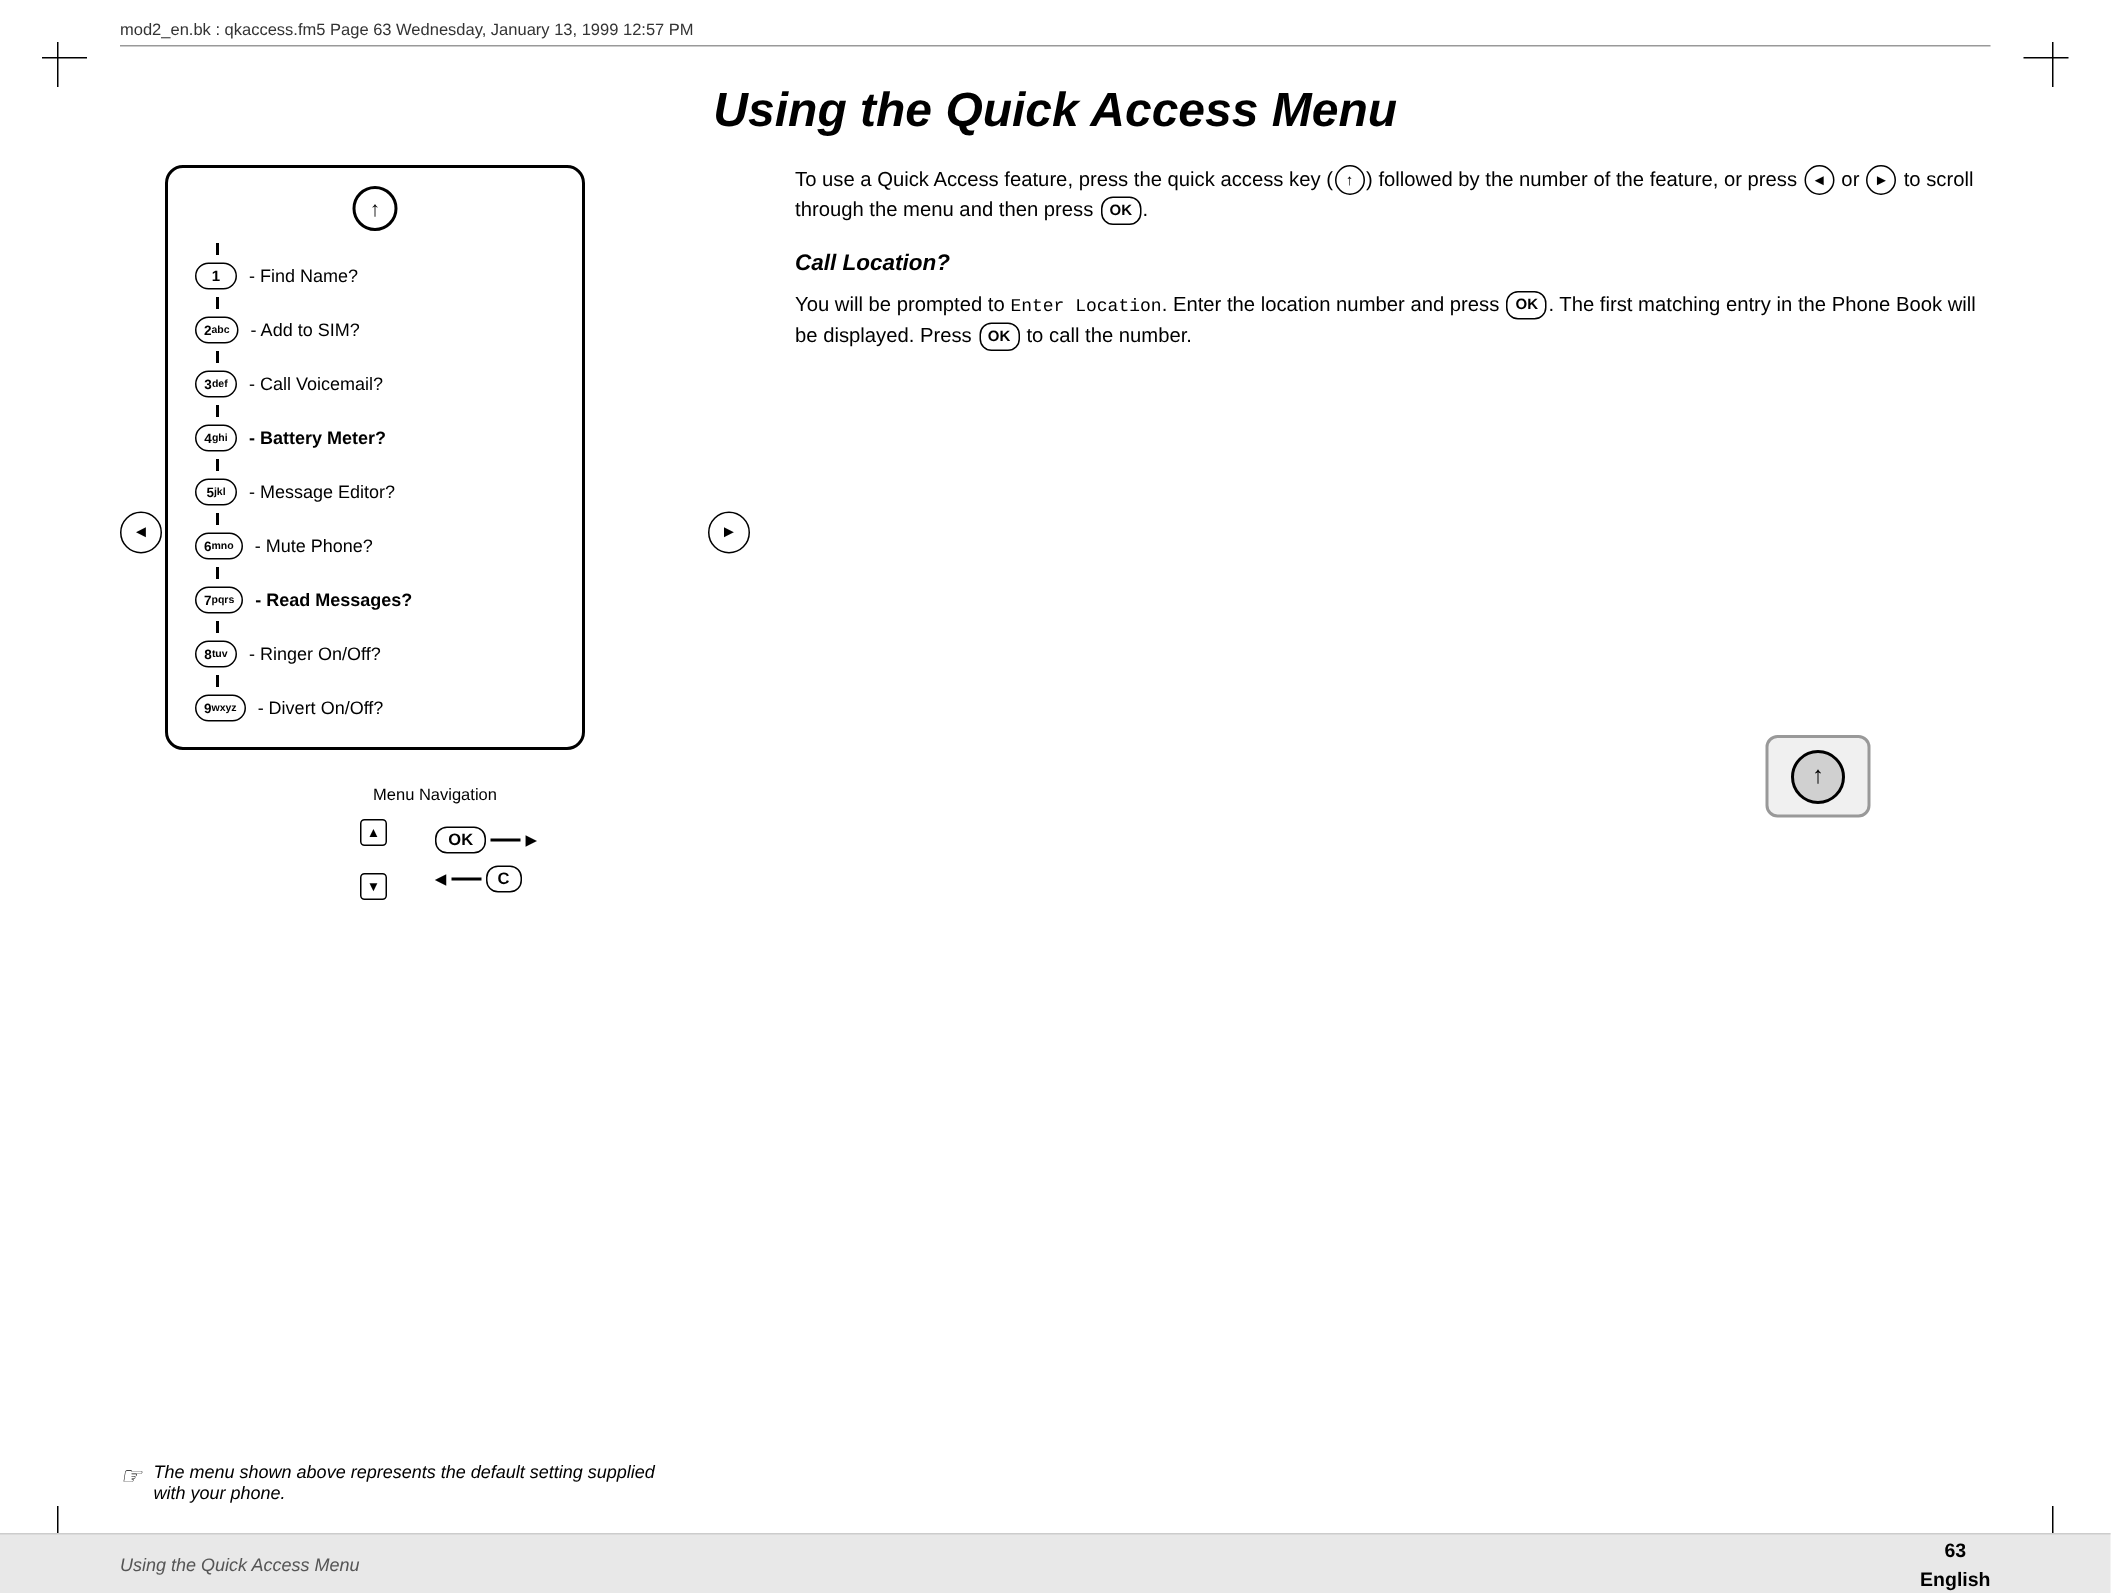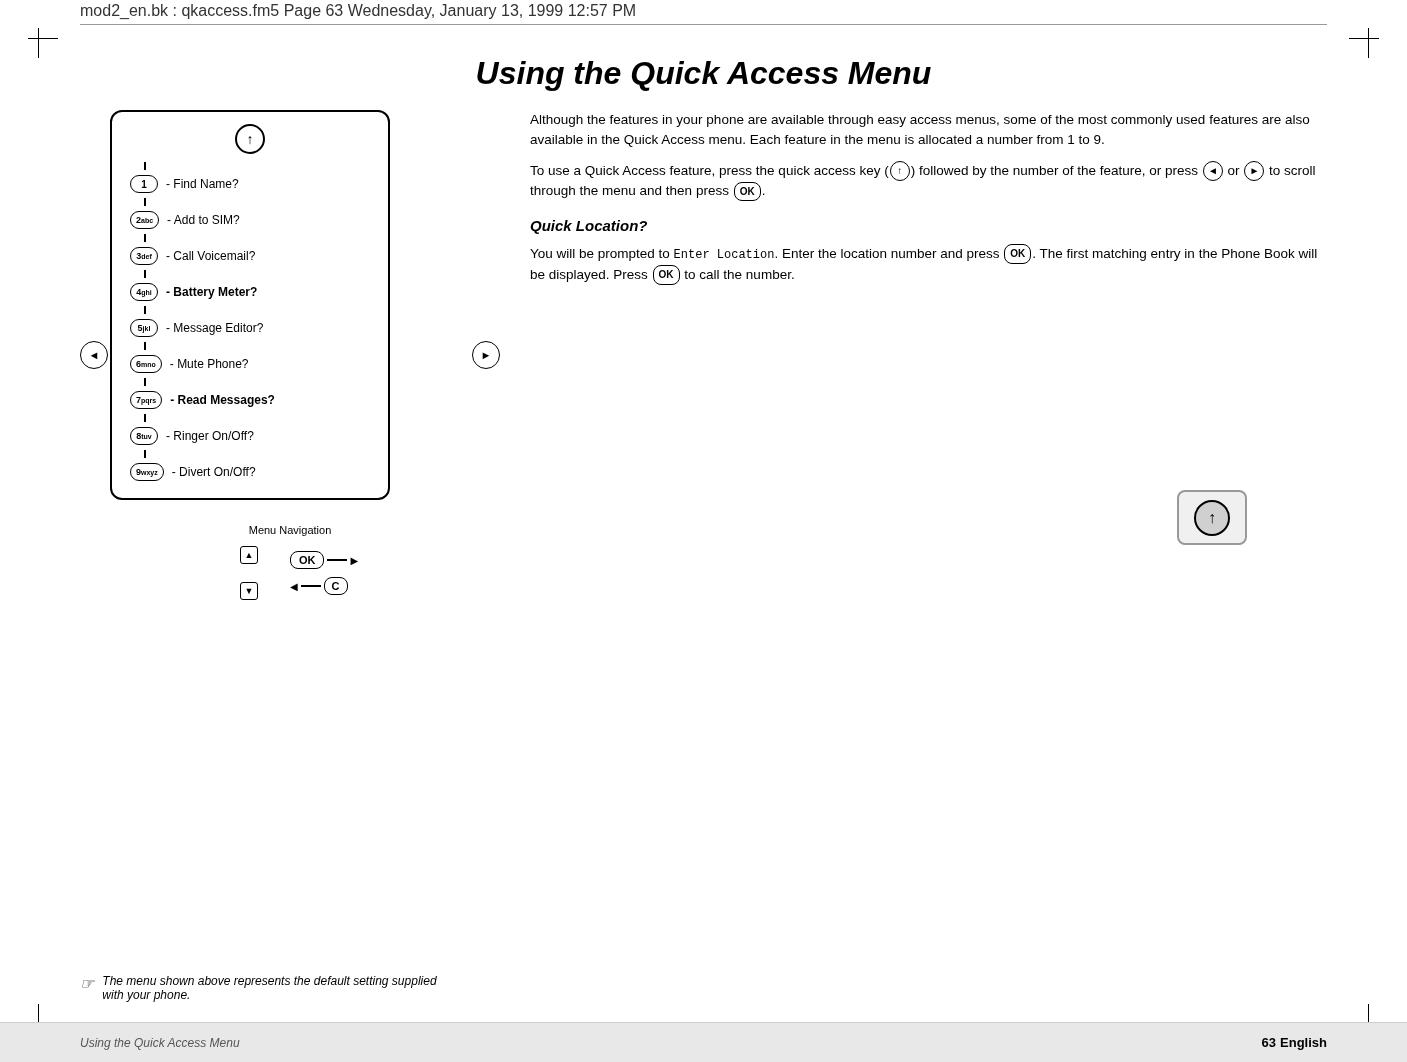--- a/index.html
+++ b/index.html
@@ -34,24 +34,24 @@
     .corner-mark.bl { bottom: 28px; left: 28px; }
     .corner-mark.bl::before { width: 1px; height: 30px; bottom: 0; left: 10px; }
     .corner-mark.bl::after { width: 30px; height: 1px; bottom: 10px; left: 0; }
     .corner-mark.br { bottom: 28px; right: 28px; }
     .corner-mark.br::before { width: 1px; height: 30px; bottom: 0; right: 10px; }
     .corner-mark.br::after { width: 30px; height: 1px; bottom: 10px; right: 0; }
 
     
     .header {
       position: absolute;
-      top: 2px;
+      top: 14px;
       left: 80px;
       right: 80px;
-      font-size: 16px;
+      font-size: 11px;
       color: #333;
       border-bottom: 1px solid #999;
       padding-bottom: 4px;
     }
 
     
     .page-title {
       position: absolute;
       top: 55px;
       left: 0;
@@ -294,20 +294,21 @@
       flex: 1;
       font-size: 12px;
       color: #555;
       font-style: italic;
     }
 
     .footer-right {
       display: flex;
       align-items: center;
       gap: 4px;
+      flex-direction: column;
     }
 
     .footer-page {
       font-size: 13px;
       font-weight: bold;
     }
 
     .footer-lang {
       font-size: 13px;
       font-weight: bold;
@@ -466,26 +467,25 @@
   </div>
 </div>
 
 <div class="right-column">
 
   <div class="small-icon-right">
     <div class="arrow-circle" style="width:36px;height:36px;border:2px solid #000;border-radius:50%;display:flex;align-items:center;justify-content:center;font-size:16px;font-weight:bold;background:#d0d0d0;">↑</div>
   </div>
 
   <div class="intro-text">
-    <p>Although the features in your phone are available through easy access menus, some of the most commonly used features are also available in the Quick Access menu. Each feature in the menu is allocated a number from 1 to 9.</p>
     <p>To use a Quick Access feature, press the quick access key (<span class="inline-arrow-up">↑</span>) followed by the number of the feature, or press <span class="inline-key">◄</span> or <span class="inline-key">►</span> to scroll through the menu and then press <span class="inline-ok">OK</span>.</p>
   </div>
 
 
-  <div class="section-title">Quick Location?</div>
+  <div class="section-title">Call Location?</div>
   <div class="section-content">
     You will be prompted to <code>Enter Location</code>. Enter the location number and press <span class="inline-ok">OK</span>. The first matching entry in the Phone Book will be displayed. Press <span class="inline-ok">OK</span> to call the number.
   </div>
 </div>
 
 <div class="note-text">
   <span class="note-icon">☞</span>
   <span><em>The menu shown above represents the default setting supplied with your phone.</em></span>
 </div>
 

